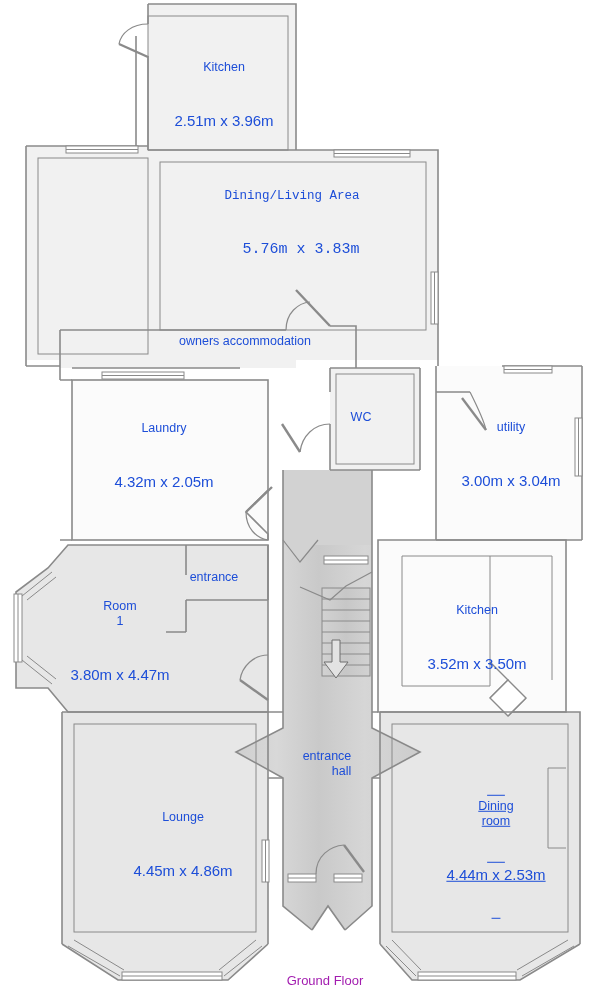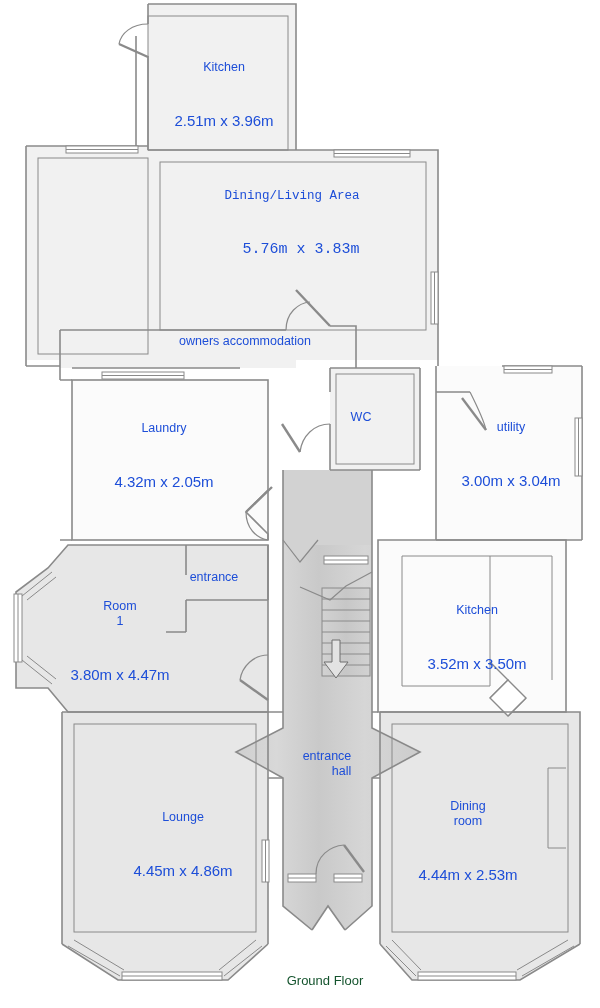--- a/index.html
+++ b/index.html
@@ -44,21 +44,21 @@
     font-size: 15px;
     text-align: right;
   }
   .plain-label .room-name {
     font-size: 12.5px;
     text-align: right;
   }
   .caption-label {
     position: absolute;
     font-size: 13px;
-    color: #14532d;
+    color: #a21caf;
     transform: translate(-50%, -50%);
     white-space: pre;
   }
 </style>
 </head>
 <body>
 
 <div id="plan-root">
 
   <svg id="floorplan-svg" viewBox="0 0 600 1008">
@@ -313,21 +313,21 @@
   <div class="room-label plain-label" style="left:327px; top:763px;">
     <span class="room-name">entrance
 hall</span>
   </div>
 
   <div class="room-label" style="left:183px; top:845px;">
     <span class="room-name">Lounge</span>
     <span class="room-dims">4.45m x 4.86m</span>
   </div>
 
-  <div class="room-label" style="left:468px; top:841px;">
+  <div class="room-label" style="left:496px; top:841px;text-decoration:underline;">
     <span class="room-name">Dining
 room</span>
     <span class="room-dims">4.44m x 2.53m</span>
   </div>
 
   <div class="caption-label" style="left:325px; top:980px;">Ground Floor</div>
 
 </div>
 
 </body></html>

